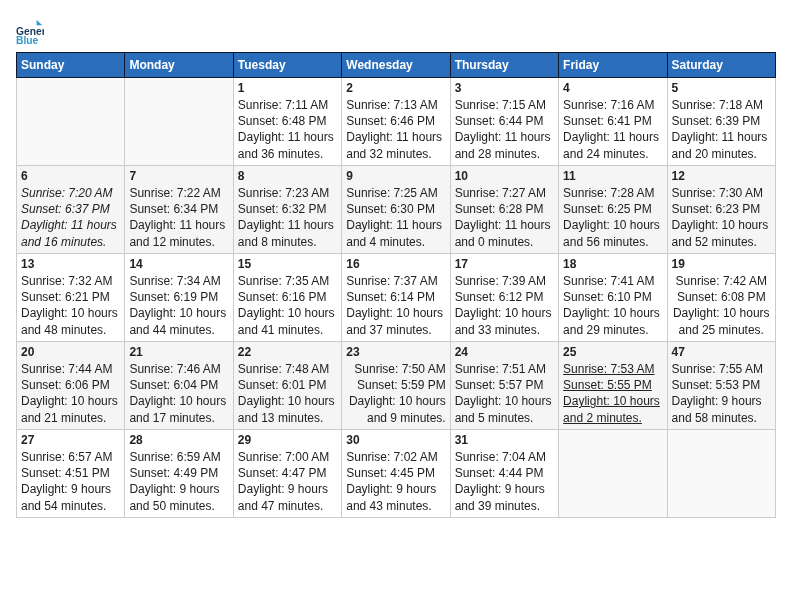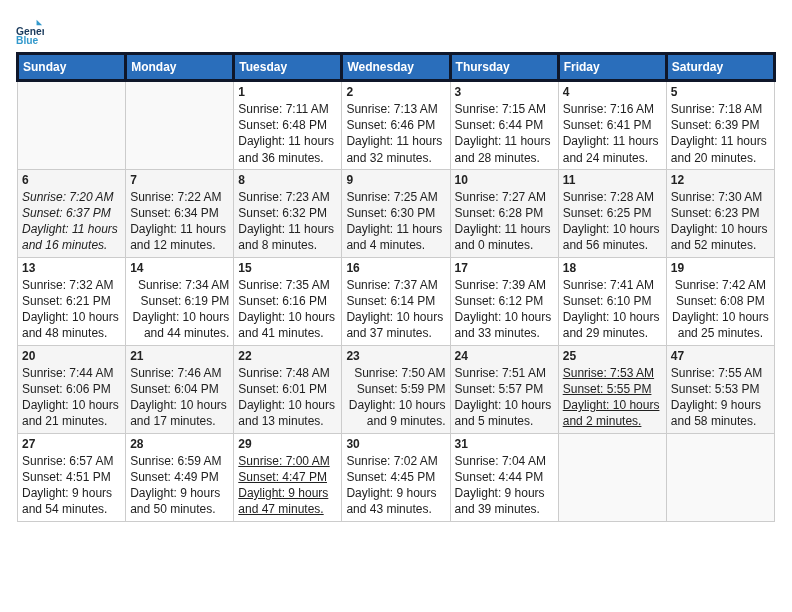--- a/index.html
+++ b/index.html
@@ -40,21 +40,21 @@
       border-collapse: collapse;
       table-layout: fixed;
     }
     thead th {
       background: #2a6ebb;
       color: #fff;
       font-size: 12px;
       font-weight: bold;
       padding: 5px 4px;
       text-align: left;
-      border: 3px solid #0f172a;
+      border: 1px solid #0f172a;
     }
     tbody td {
       border: 1px solid #ccc;
       vertical-align: top;
       padding: 3px 4px;
       font-size: 10px;
       color: #222;
       height: 88px;
       background: #fff;
     }
@@ -194,21 +194,21 @@
       <tr>
         <td>
           <span class="day-num">13</span>
           <div class="cell-content" style="white-space: pre-line;">Sunrise: 7:32 AM
 Sunset: 6:21 PM
 Daylight: 10 hours
 and 48 minutes.</div>
         </td>
         <td>
           <span class="day-num">14</span>
-          <div class="cell-content" style="white-space: pre-line; text-align: right;">Sunrise: 7:34 AM
+          <div class="cell-content" style="white-space: pre-line;">Sunrise: 7:34 AM
 Sunset: 6:19 PM
 Daylight: 10 hours
 and 44 minutes.</div>
         </td>
         <td>
           <span class="day-num">15</span>
           <div class="cell-content" style="white-space: pre-line;">Sunrise: 7:35 AM
 Sunset: 6:16 PM
 Daylight: 10 hours
 and 41 minutes.</div>
@@ -303,21 +303,21 @@
         </td>
         <td>
           <span class="day-num">28</span>
           <div class="cell-content" style="white-space: pre-line;">Sunrise: 6:59 AM
 Sunset: 4:49 PM
 Daylight: 9 hours
 and 50 minutes.</div>
         </td>
         <td>
           <span class="day-num">29</span>
-          <div class="cell-content" style="white-space: pre-line; text-decoration: underline;">Sunrise: 7:00 AM
+          <div class="cell-content" style="white-space: pre-line;">Sunrise: 7:00 AM
 Sunset: 4:47 PM
 Daylight: 9 hours
 and 47 minutes.</div>
         </td>
         <td>
           <span class="day-num">30</span>
           <div class="cell-content" style="white-space: pre-line;">Sunrise: 7:02 AM
 Sunset: 4:45 PM
 Daylight: 9 hours
 and 43 minutes.</div>

